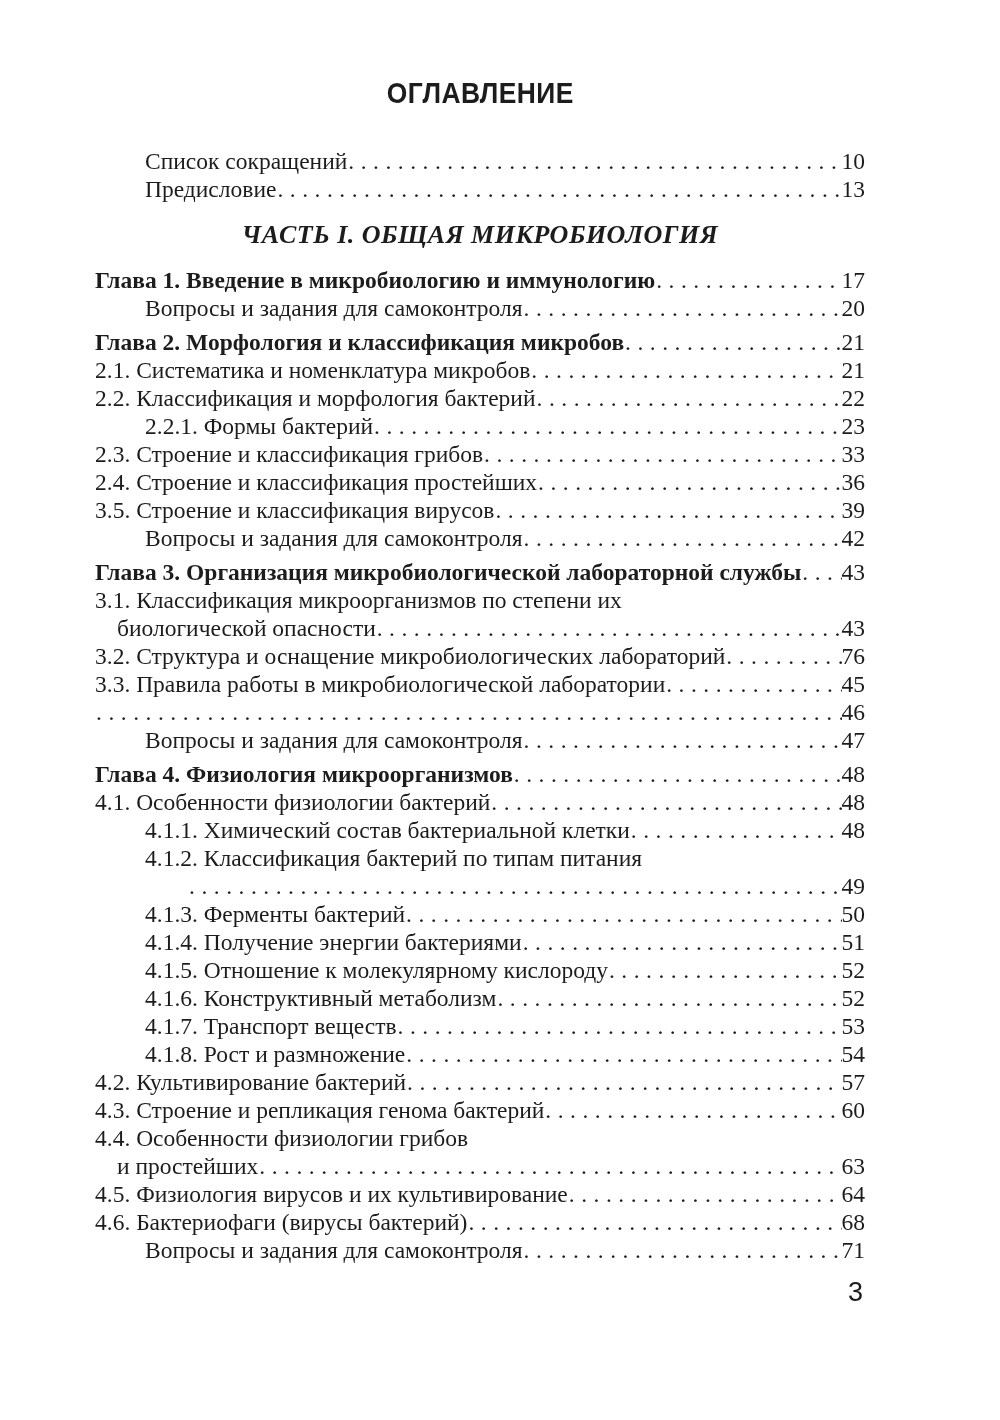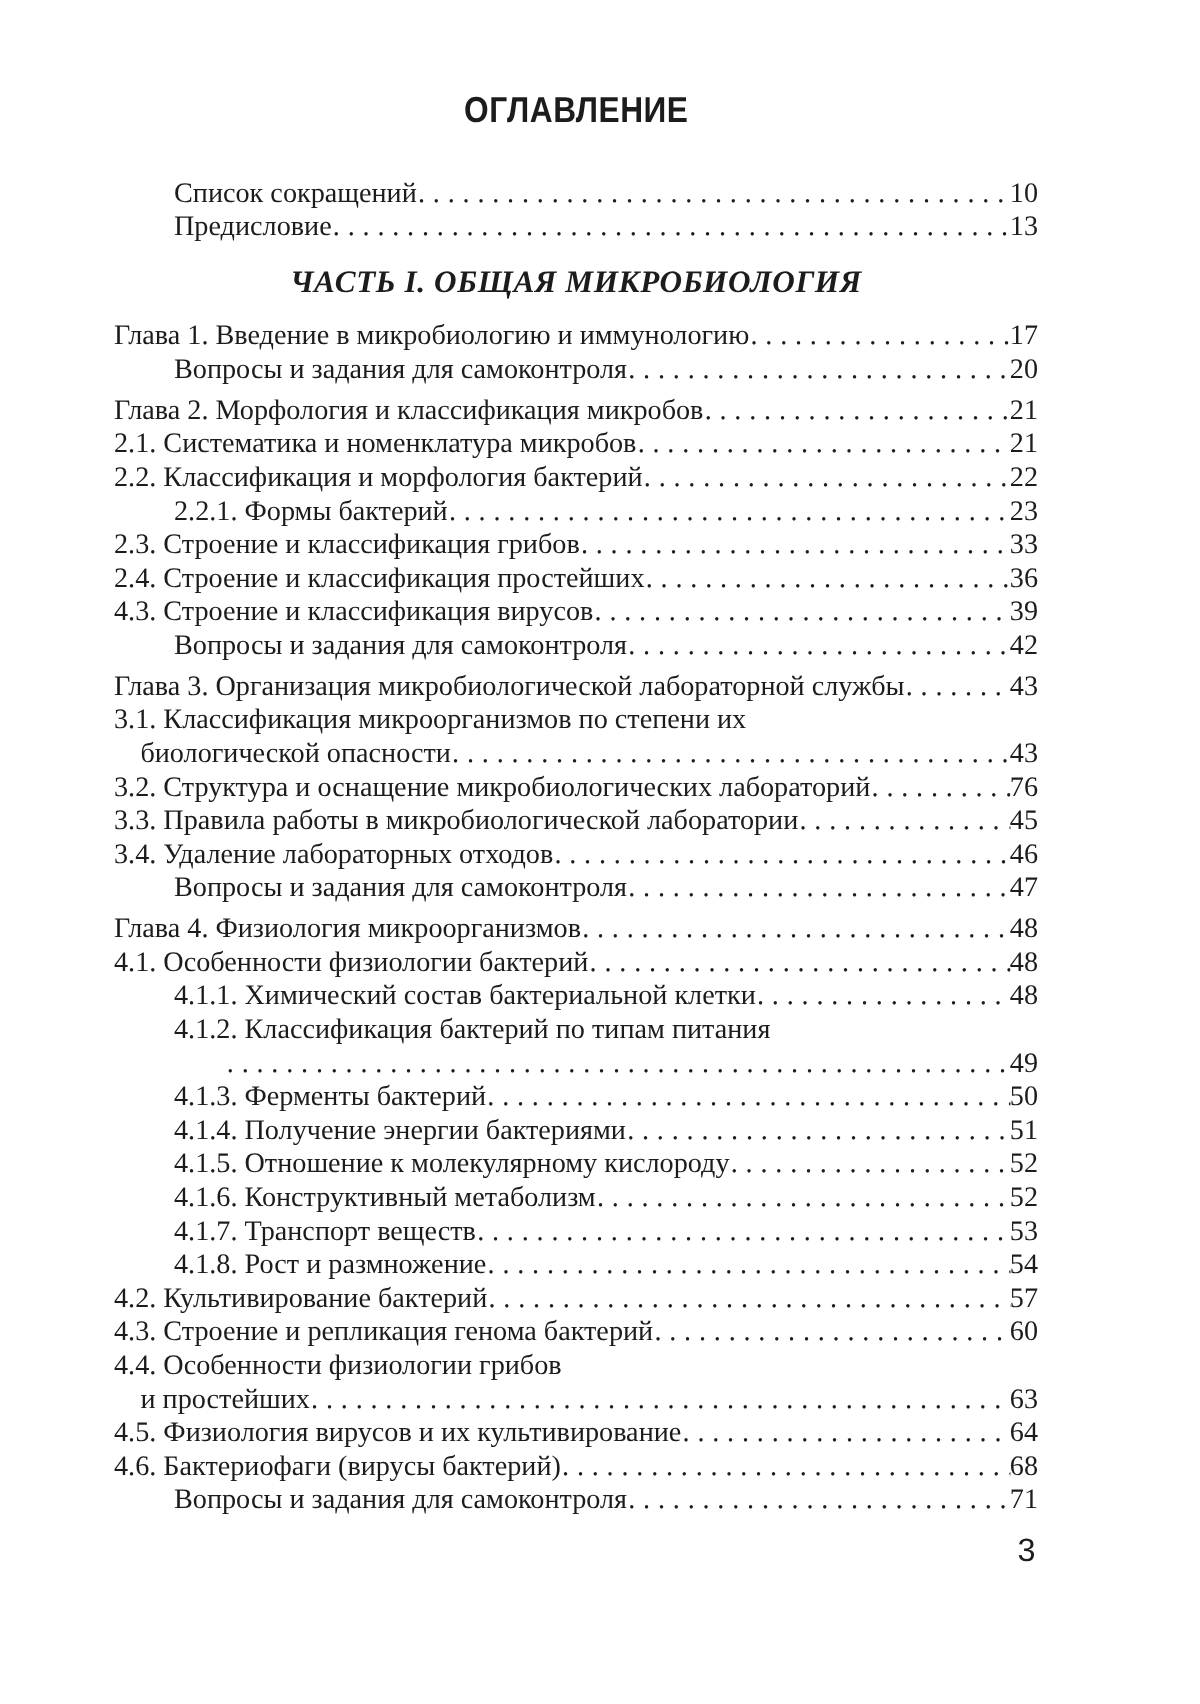--- a/index.html
+++ b/index.html
@@ -46,21 +46,21 @@
   }
   .row {
     display: flex;
     align-items: baseline;
     font-size: 23.5px;
     line-height: 28px;
     text-align: right;
   }
   .row.gap { margin-top: 6px; }
   .row .t { white-space: nowrap; }
-  .row.bold .t { font-weight: normal; }
+  .row.bold .t { font-weight: bold; }
   .row .dots {
     flex: 1 1 auto;
     min-width: 0;
     overflow: hidden;
     white-space: nowrap;
     padding-left: 1px;
   }
   .row .dots::after {
     content: "..................................................................................................................................";
     letter-spacing: 6.5px;
@@ -134,21 +134,21 @@
           <span class="t">2.3. Строение и классификация грибов</span>
           <span class="dots"></span>
           <span class="pg">33</span>
         </div>
         <div class="row ind-i0">
           <span class="t">2.4. Строение и классификация простейших</span>
           <span class="dots"></span>
           <span class="pg">36</span>
         </div>
         <div class="row ind-i0">
-          <span class="t">4.3. Строение и классификация вирусов</span>
+          <span class="t">3.5. Строение и классификация вирусов</span>
           <span class="dots"></span>
           <span class="pg">39</span>
         </div>
         <div class="row ind-i1">
           <span class="t">Вопросы и задания для самоконтроля</span>
           <span class="dots"></span>
           <span class="pg">42</span>
         </div>
         <div class="row ind-i0 bold gap">
           <span class="t">Глава 3. Организация микробиологической лабораторной службы</span>
@@ -167,21 +167,20 @@
           <span class="t">3.2. Структура и оснащение микробиологических лабораторий</span>
           <span class="dots"></span>
           <span class="pg">76</span>
         </div>
         <div class="row ind-i0">
           <span class="t">3.3. Правила работы в микробиологической лаборатории</span>
           <span class="dots"></span>
           <span class="pg">45</span>
         </div>
         <div class="row ind-i0">
-          <span class="t">3.4. Удаление лабораторных отходов</span>
           <span class="dots"></span>
           <span class="pg">46</span>
         </div>
         <div class="row ind-i1">
           <span class="t">Вопросы и задания для самоконтроля</span>
           <span class="dots"></span>
           <span class="pg">47</span>
         </div>
         <div class="row ind-i0 bold gap">
           <span class="t">Глава 4. Физиология микроорганизмов</span>

